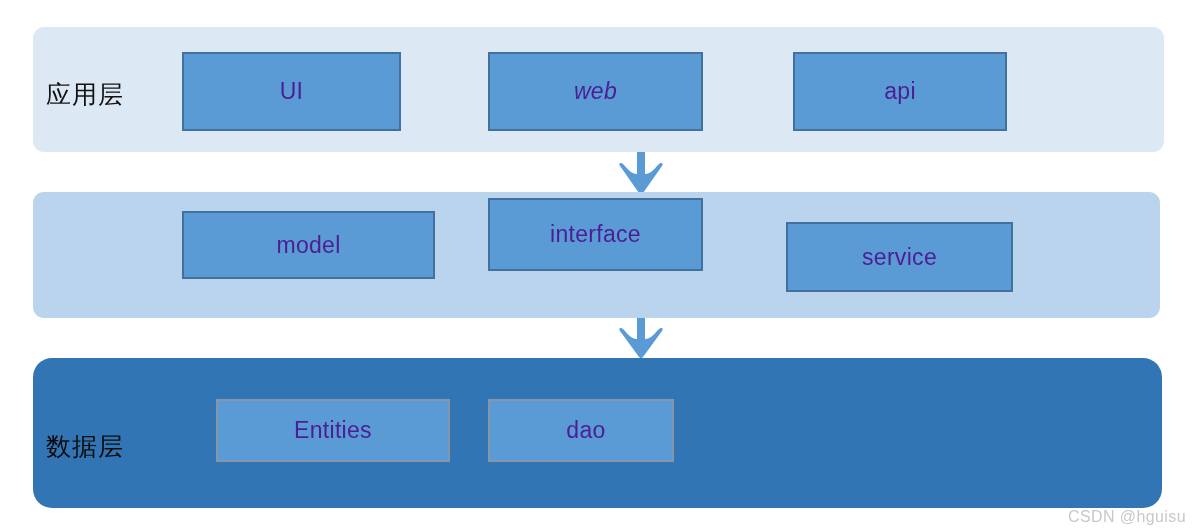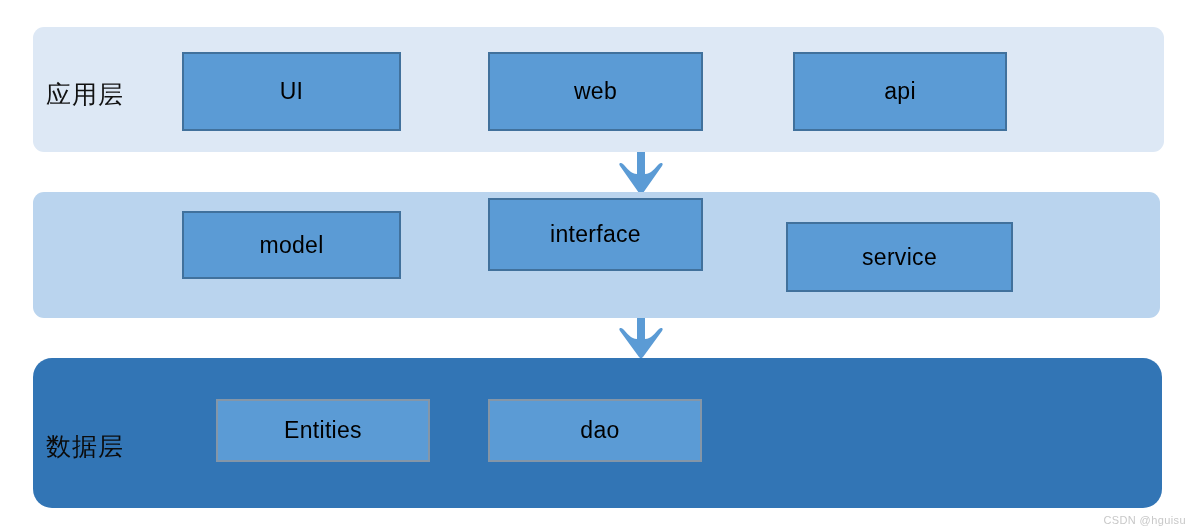--- a/index.html
+++ b/index.html
@@ -57,56 +57,56 @@
 
   
   .box {
     position: absolute;
     box-sizing: border-box;
     display: flex;
     align-items: center;
     justify-content: center;
     background: #5b9bd5;
     border: 2px solid #41719c;
-    color: #000000;
+    color: #4c1d95;
     font-family: "Liberation Sans", sans-serif;
     font-size: 23px;
     font-weight: 400;
     letter-spacing: 0.3px;
   }
   
   .box-ui        { left: 182px; top: 52px;  width: 219px; height: 79px; }
-  .box-web       { left: 488px; top: 52px;  width: 215px; height: 79px; }
+  .box-web       { left: 488px; top: 52px;  width: 215px; height: 79px; font-style: italic; }
   .box-api       { left: 793px; top: 52px;  width: 214px; height: 79px; }
   
-  .box-model     { left: 182px; top: 211px; width: 219px; height: 68px; }
+  .box-model     { left: 182px; top: 211px; width: 253px; height: 68px; }
   .box-interface { left: 488px; top: 198px; width: 215px; height: 73px; }
   .box-service   { left: 786px; top: 222px; width: 227px; height: 70px; }
   
   .box-light {
     background: #5b9bd5;
     border: 2px solid #8496a8;
   }
-  .box-entities  { left: 216px; top: 399px; width: 214px; height: 63px; }
-  .box-dao       { left: 488px; top: 399px; width: 214px; height: 63px; padding-left: 10px; }
+  .box-entities  { left: 216px; top: 399px; width: 234px; height: 63px; }
+  .box-dao       { left: 488px; top: 399px; width: 186px; height: 63px; padding-left: 10px; }
 
   
   .arrow {
     position: absolute;
   }
   .arrow-1 { left: 618px; top: 152px; width: 46px; height: 42px; }
   .arrow-2 { left: 618px; top: 318px; width: 46px; height: 40px; }
 
   
   .watermark {
     position: absolute;
     right: 8px;
     bottom: 4px;
     font-family: "Liberation Sans", sans-serif;
-    font-size: 11px;
+    font-size: 16px;
     color: #c8c8c8;
     letter-spacing: 0.4px;
     white-space: nowrap;
   }
 </style>
 </head>
 <body>
 
 <div id="canvas">
 

